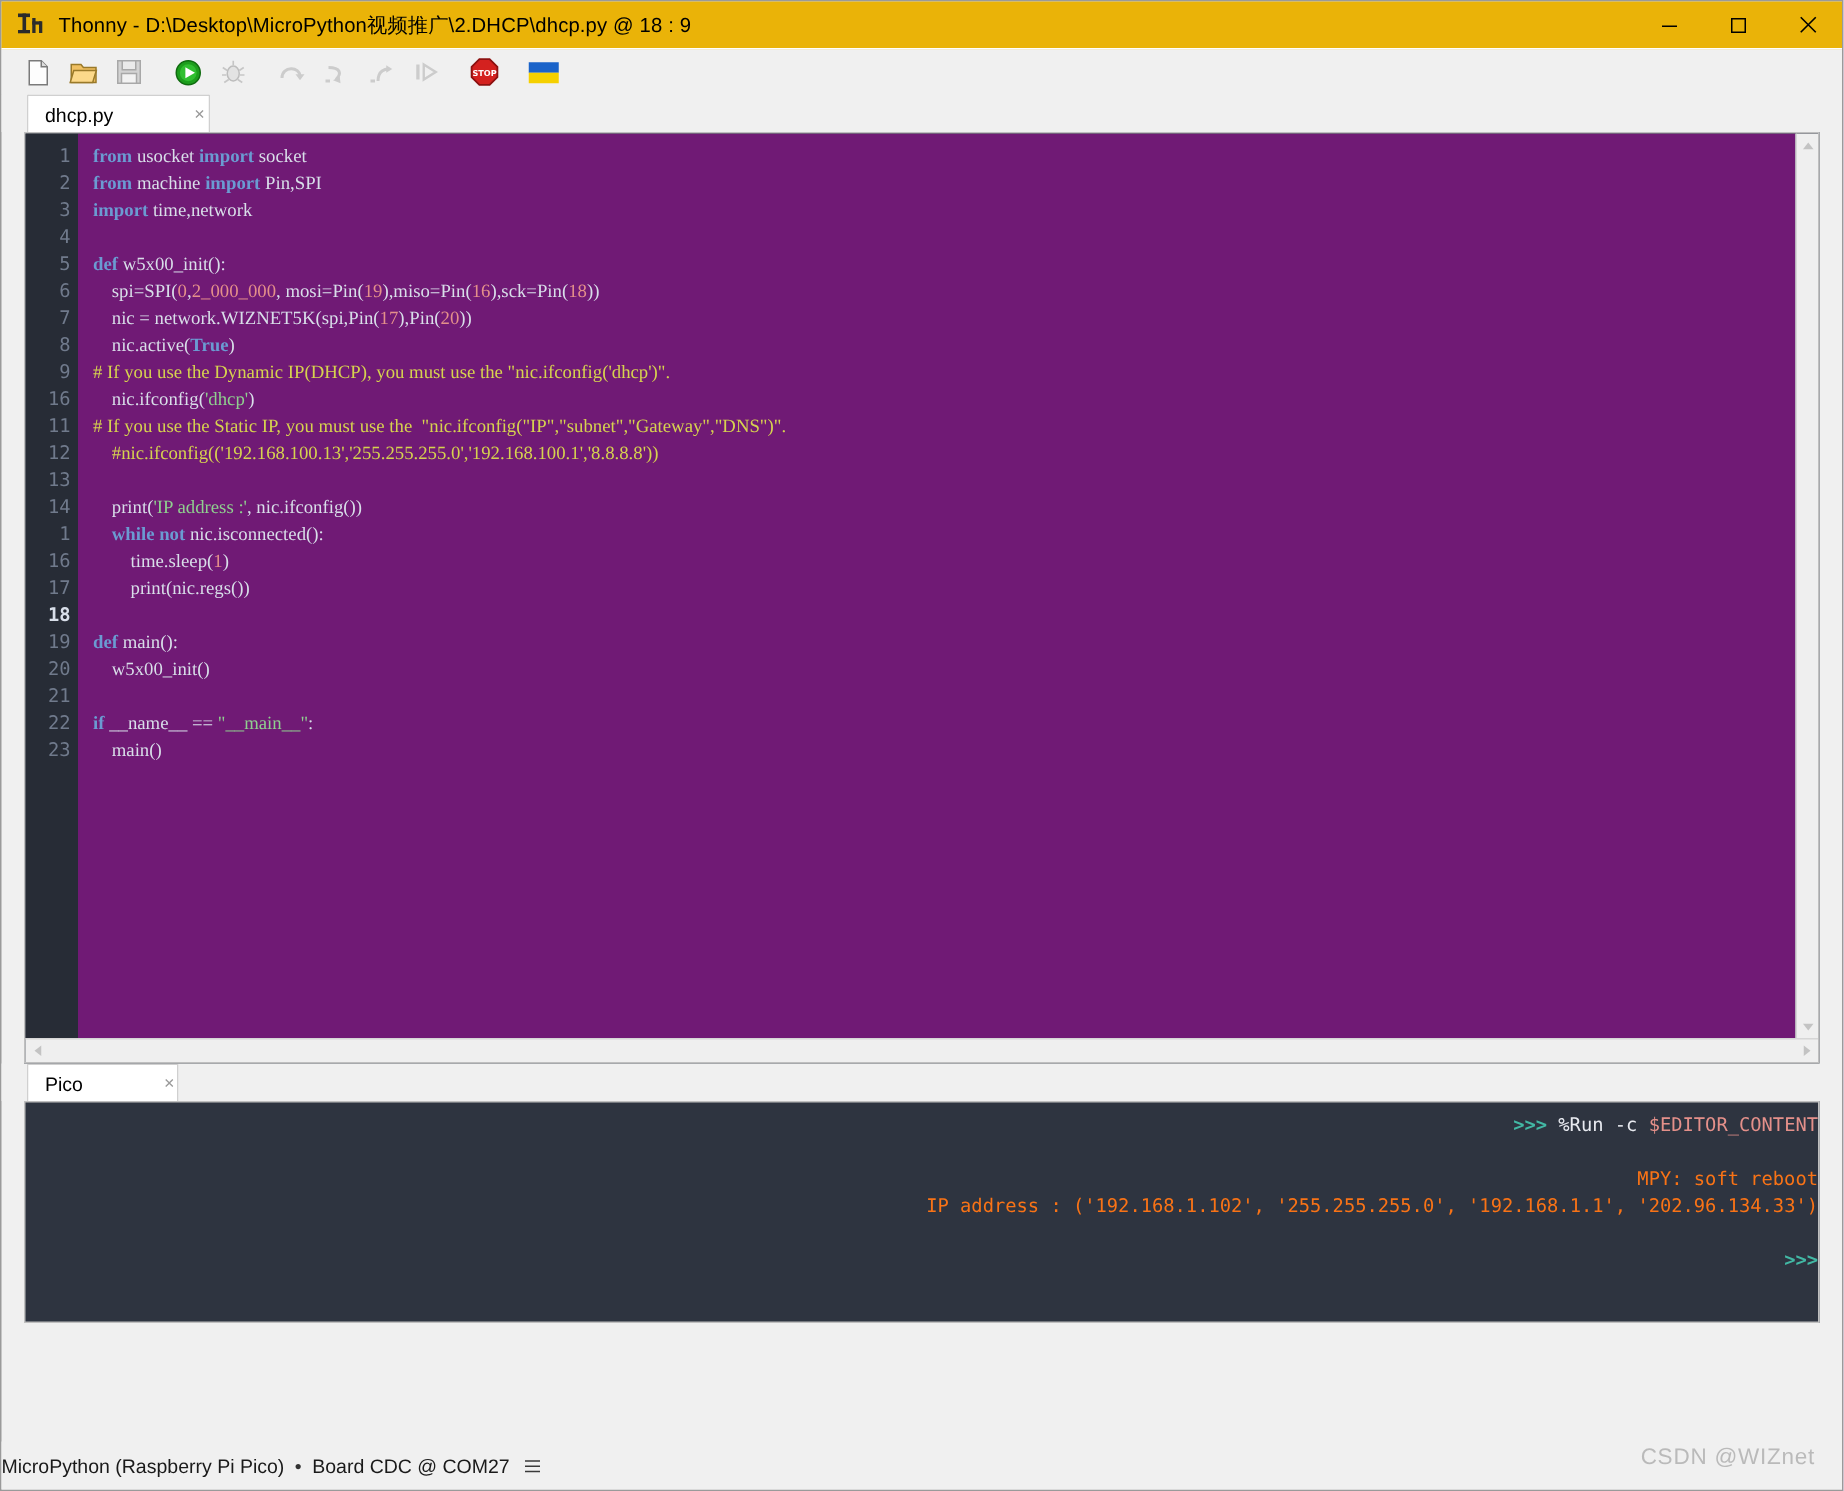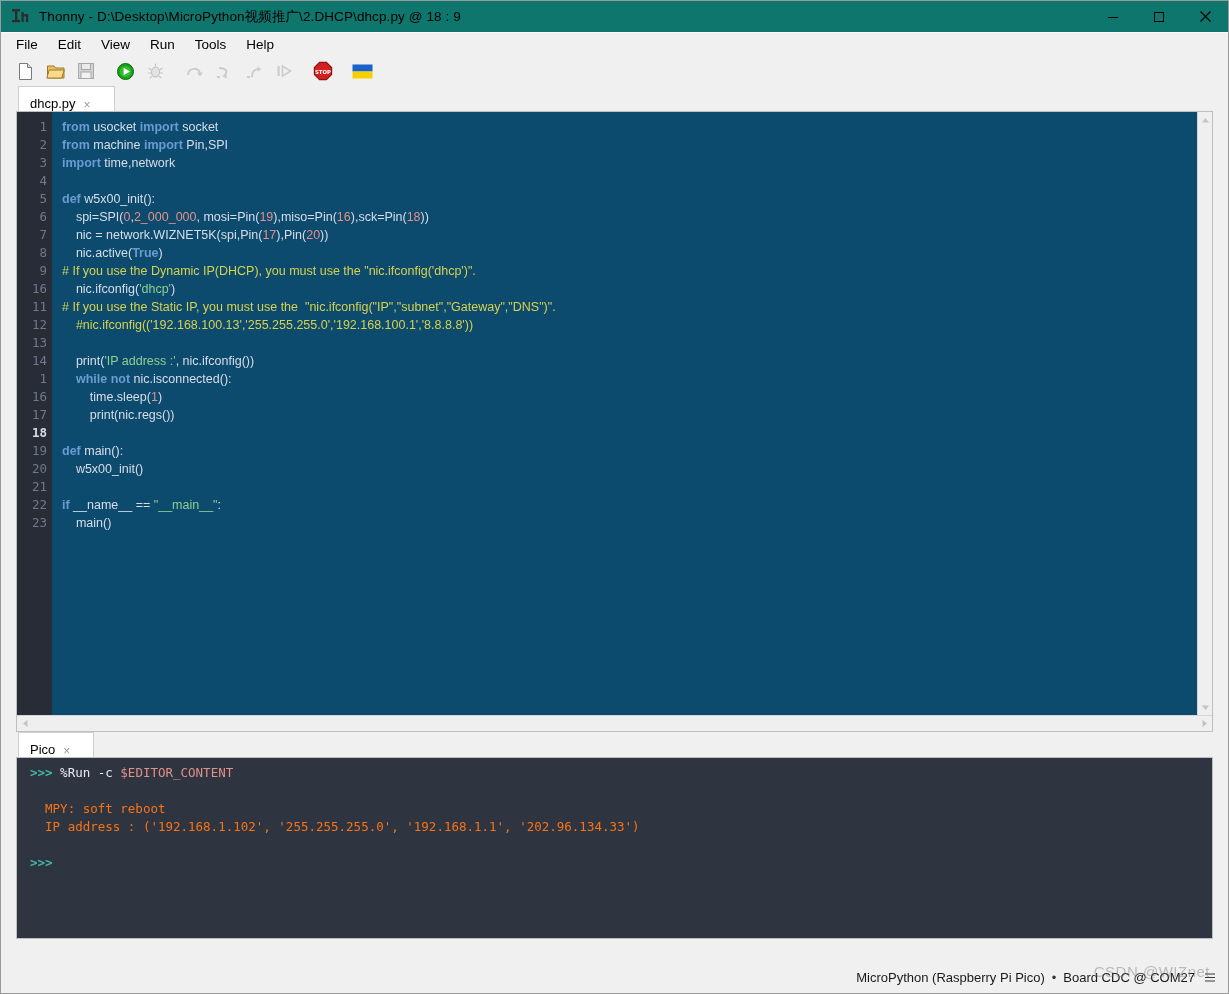--- a/index.html
+++ b/index.html
@@ -14,21 +14,21 @@
     position: relative;
     width: 1229px; height: 994px;
     background: #f0f0f0;
     border: 1px solid #9a9a9a;
     display: flex; flex-direction: column;
   }
 
   
   .titlebar {
     height: 32px; min-height: 32px;
-    background: #0f766e;
+    background: #eab308;
     display: flex; align-items: center;
     padding-left: 10px;
     border-bottom: 1px solid #ffffff;
   }
   .app-icon { width: 20px; height: 18px; position: relative; margin-right: 8px; flex: none; }
   .app-icon svg { display: block; }
   .title-text {
     font-size: 13.5px; color: #000; white-space: nowrap;
     letter-spacing: .1px;
   }
@@ -71,24 +71,25 @@
     background: #f0f0f0;
     display: flex; align-items: flex-end;
     padding-left: 17px;
     border-bottom: 0;
   }
   .tab {
     height: 25px;
     background: #ffffff;
     border: 1px solid #d0d0d0;
     border-bottom: none;
-    display: flex; align-items: flex-end;
-    padding: 0 23px 0 11px;
+    display: flex; align-items: center;
+    padding: 0 2px 0 11px;
     font-size: 13px; color: #000;
     border-radius: 1px 1px 0 0;
+    gap: 46px;
   }
   .tab-close {
     margin-left: 8px; font-size: 12px; color: #9a9a9a; line-height: 1;
   }
 
   
   .editor-wrap {
     margin: 0 15px 0 15px;
     border: 1px solid #bfbfbf;
     background: #2e3440;
@@ -105,23 +106,23 @@
     text-align: right;
     font-family: "DejaVu Sans Mono", monospace;
     font-size: 12.5px;
     color: #707a8c;
     user-select: none;
   }
   .gutter div { height: 18px; line-height: 18px; padding-right: 5px; }
   .gutter div.cur { color: #d8dee9; font-weight: bold; }
   .code {
     flex: 1;
-    background: #0c4a6e;
+    background: #701a75;
     padding: 6px 0 0 10px;
-    font-family: Liberation Sans, sans-serif;
+    font-family: Liberation Serif, serif;
     font-size: 12.5px;
     color: #d8dee9;
     white-space: pre;
     overflow: hidden;
   }
   .code div { height: 18px; line-height: 18px; }
   .kw   { color: #6b9bd2; font-weight: bold; }
   .num  { color: #e4908a; }
   .str  { color: #8fcf8f; }
   .com  { color: #d6d24f; }
@@ -146,43 +147,44 @@
   }
   .hscroll .arrow { width: 16px; display:flex; align-items:center; justify-content:center; }
   .hscroll .arrow.right { position: absolute; right: 0; top: 0; bottom: 0; }
 
   
   .shell-wrap {
     margin: 0 15px 0 15px;
     border: 1px solid #bfbfbf;
     background: #2e3440;
     flex: none;
-    height: 182px;
+    height: 148px;
     overflow: hidden;
+    text-align: right;
   }
   .shell-body {
     height: 100%;
     padding: 6px 0 0 13px;
     font-family: "DejaVu Sans Mono", monospace;
     font-size: 12.5px;
     white-space: pre;
     color: #d8dee9;
   }
   .shell-body div { height: 18px; line-height: 18px; }
   .prompt { color: #42b8a4; font-weight: bold; }
   .cmd    { color: #e8eaf0; }
   .var    { color: #e4908a; }
   .out    { color: #f97316; }
 
   
   .statusbar {
     height: 32px; min-height: 32px;
     background: #f0f0f0;
-    display: flex; align-items: center; justify-content: flex-end;
-    padding-right: 12px;
+    display: flex; align-items: center; justify-content: flex-start;
+    padding-right: 24px;
     font-size: 13px; color: #1a1a1a;
     position: relative;
   }
   .status-sep { margin: 0 7px; color: #333; }
   .status-menu-ico { margin-left: 9px; display:flex; align-items:center; }
   .watermark {
     position: absolute;
     right: 18px; top: 2px;
     font-size: 15px;
     color: rgba(120,120,120,0.45);
@@ -221,28 +223,20 @@
           </svg>
       </div>
       <div class="winbtn">
         <svg width="13" height="13" viewBox="0 0 13 13">
             <path d="M1.5 1.5 L11.5 11.5 M11.5 1.5 L1.5 11.5" stroke="#000" stroke-width="1.1" fill="none"></path>
           </svg>
       </div>
     </div>
   </div>
 
-  <div class="menubar">
-    <div class="menuitem">File</div>
-    <div class="menuitem">Edit</div>
-    <div class="menuitem">View</div>
-    <div class="menuitem">Run</div>
-    <div class="menuitem">Tools</div>
-    <div class="menuitem">Help</div>
-  </div>
 
   <div class="toolbar">
 
     <div class="tb-ico">
       <svg width="18" height="19" viewBox="0 0 18 19">
         <path d="M2.5 1.5 h8 l4 4 v12 h-12 z" fill="#fdfdfd" stroke="#7a7a7a" stroke-width="1"></path>
         <path d="M10.5 1.5 v4 h4" fill="#dcdcdc" stroke="#7a7a7a" stroke-width="1"></path>
       </svg>
     </div>
 

